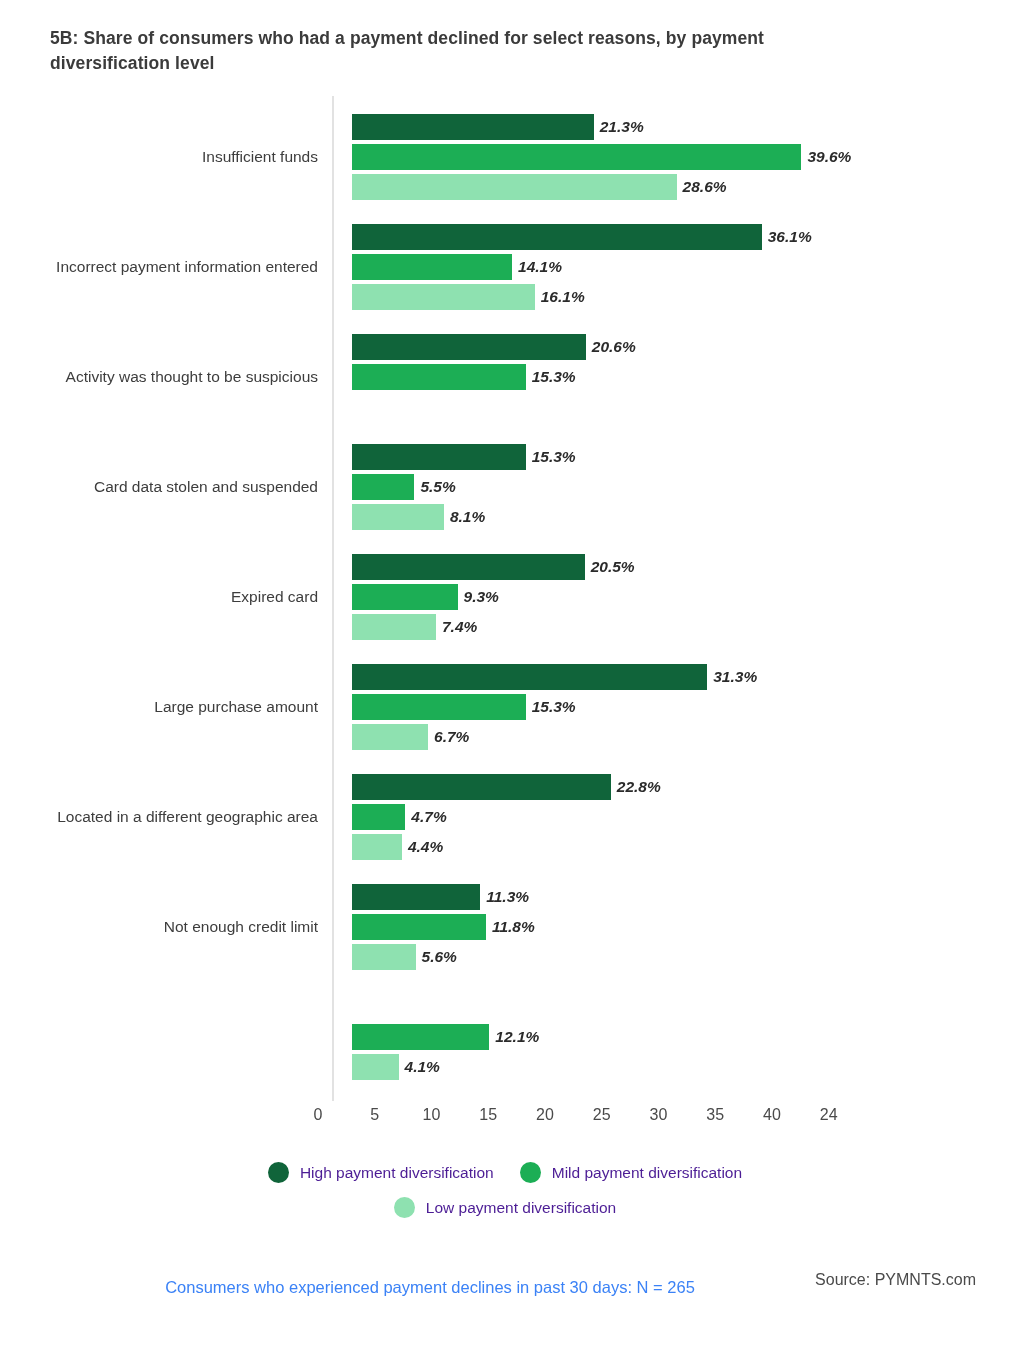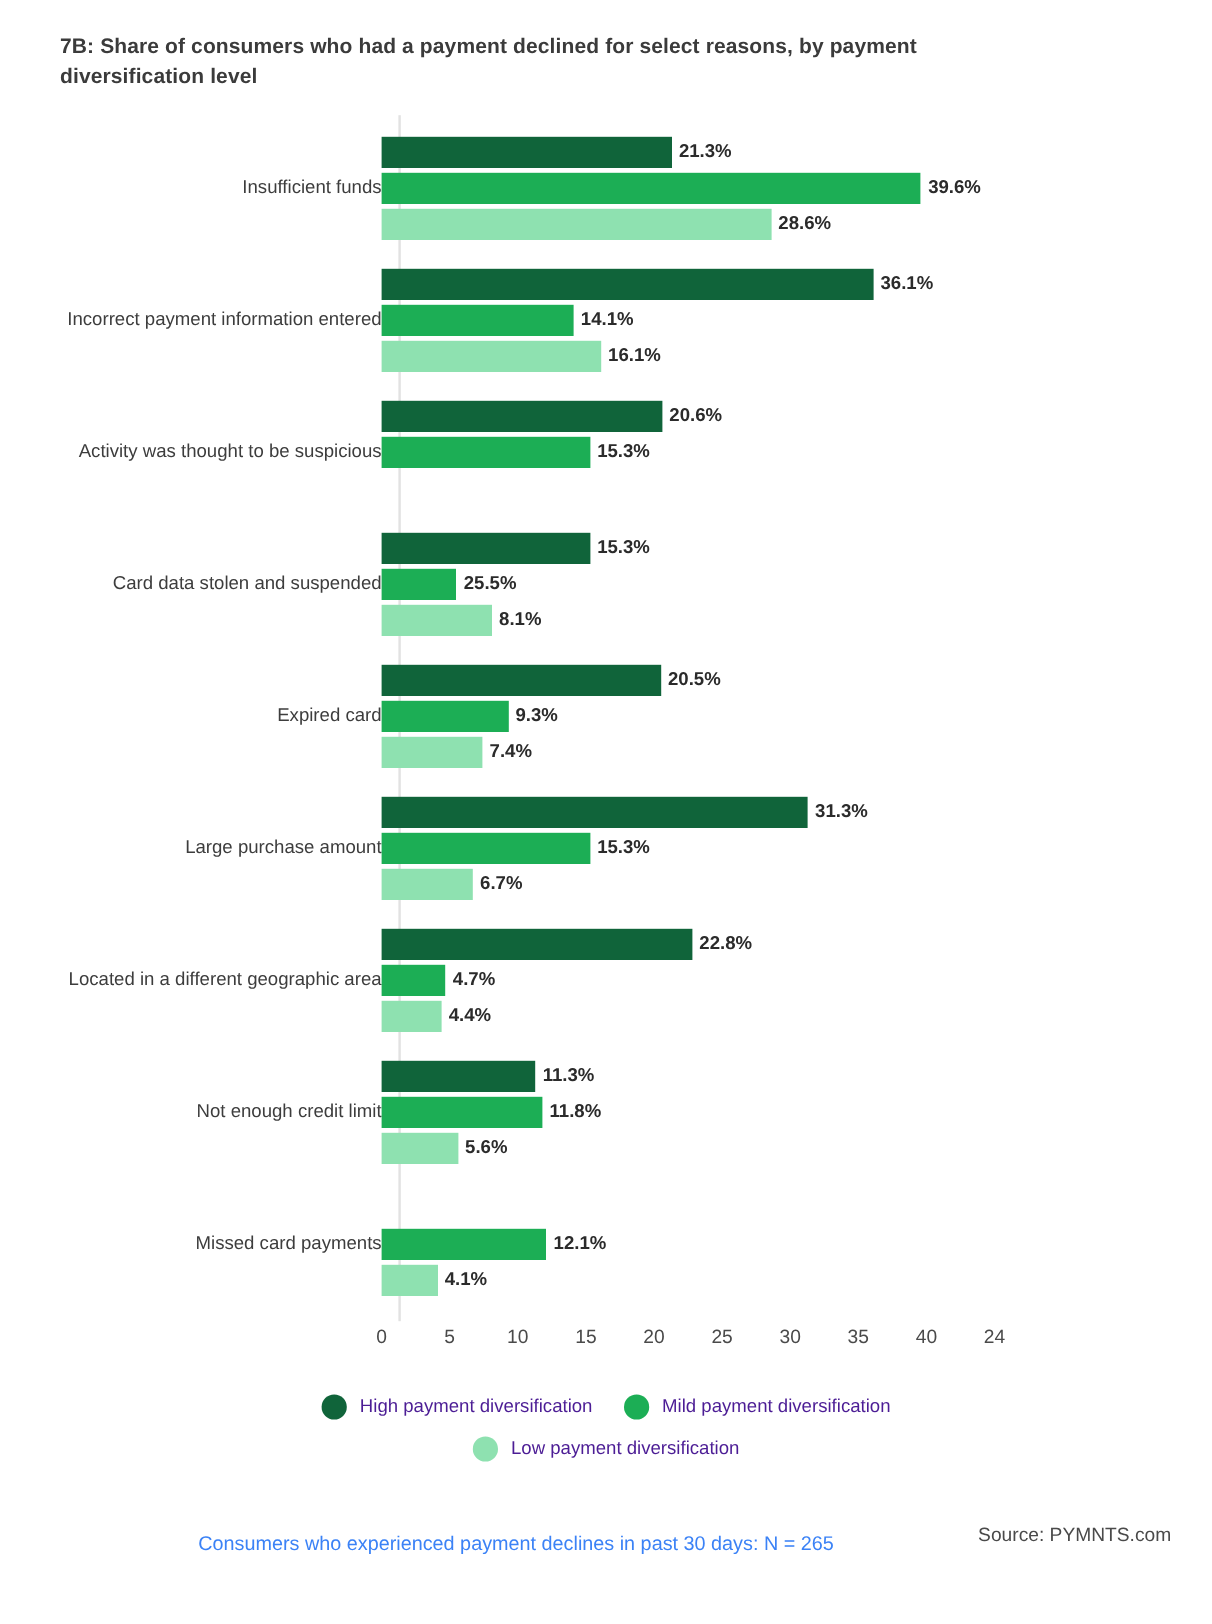--- a/index.html
+++ b/index.html
@@ -62,22 +62,23 @@
     text-align: right;
     font-size: 15.5px;
     line-height: 1.35;
     color: #3d3d3d;
     top: 50%;
     transform: translateY(-50%);
   }
 
   .bar-row {
     position: absolute;
-    left: 318px;
+    left: 352px;
     height: 34px;
+    font-style: italic;
   }
   .bar-row.r0 { top: 4px; }
   .bar-row.r1 { top: 34px; }
   .bar-row.r2 { top: 64px; }
 
   .bar {
     height: 26px;
     float: left;
   }
   .bar.s0 { background: #10643a; }
@@ -161,21 +162,21 @@
     position: absolute;
     right: 34px;
     top: 1271px;
     font-size: 16px;
     color: #4a4a4a;
   }
 </style>
 </head>
 <body>
 
-<div id="chart-title">7B: Share of consumers who had a payment declined for select reasons, by payment diversification level</div>
+<div id="chart-title">5B: Share of consumers who had a payment declined for select reasons, by payment diversification level</div>
 
 <div id="plot-area">
   <div id="axis-line"></div>
 <div class="group" style="top: 14px;">
       <div class="group-label">Insufficient funds</div>
       <div class="bar-row r0">
         <div class="bar s0" title="High payment diversification: 21.3%" style="width: 241.755px; background: rgb(16, 100, 58);"></div>
         <div class="bar-value">21.3%</div>
       </div>
       <div class="bar-row r1">
@@ -214,21 +215,21 @@
       </div>
     </div>
     <div class="group" style="top: 344px;">
       <div class="group-label">Card data stolen and suspended</div>
       <div class="bar-row r0">
         <div class="bar s0" title="High payment diversification: 15.3%" style="width: 173.655px; background: rgb(16, 100, 58);"></div>
         <div class="bar-value">15.3%</div>
       </div>
       <div class="bar-row r1">
         <div class="bar s1" title="Mild payment diversification: 5.5%" style="width: 62.425px; background: rgb(28, 174, 85);"></div>
-        <div class="bar-value">25.5%</div>
+        <div class="bar-value">5.5%</div>
       </div>
       <div class="bar-row r2">
         <div class="bar s2" title="Low payment diversification: 8.1%" style="width: 91.935px; background: rgb(142, 225, 176);"></div>
         <div class="bar-value">8.1%</div>
       </div>
     </div>
     <div class="group" style="top: 454px;">
       <div class="group-label">Expired card</div>
       <div class="bar-row r0">
         <div class="bar s0" title="High payment diversification: 20.5%" style="width: 232.675px; background: rgb(16, 100, 58);"></div>
@@ -282,21 +283,20 @@
       <div class="bar-row r1">
         <div class="bar s1" title="Mild payment diversification: 11.8%" style="width: 133.93px; background: rgb(28, 174, 85);"></div>
         <div class="bar-value">11.8%</div>
       </div>
       <div class="bar-row r2">
         <div class="bar s2" title="Low payment diversification: 5.6%" style="width: 63.56px; background: rgb(142, 225, 176);"></div>
         <div class="bar-value">5.6%</div>
       </div>
     </div>
     <div class="group" style="top: 894px;">
-      <div class="group-label">Missed card payments</div>
       <div class="bar-row r1">
         <div class="bar s1" title="Mild payment diversification: 12.1%" style="width: 137.335px; background: rgb(28, 174, 85);"></div>
         <div class="bar-value">12.1%</div>
       </div>
       <div class="bar-row r2">
         <div class="bar s2" title="Low payment diversification: 4.1%" style="width: 46.535px; background: rgb(142, 225, 176);"></div>
         <div class="bar-value">4.1%</div>
       </div>
     </div>
   </div>

